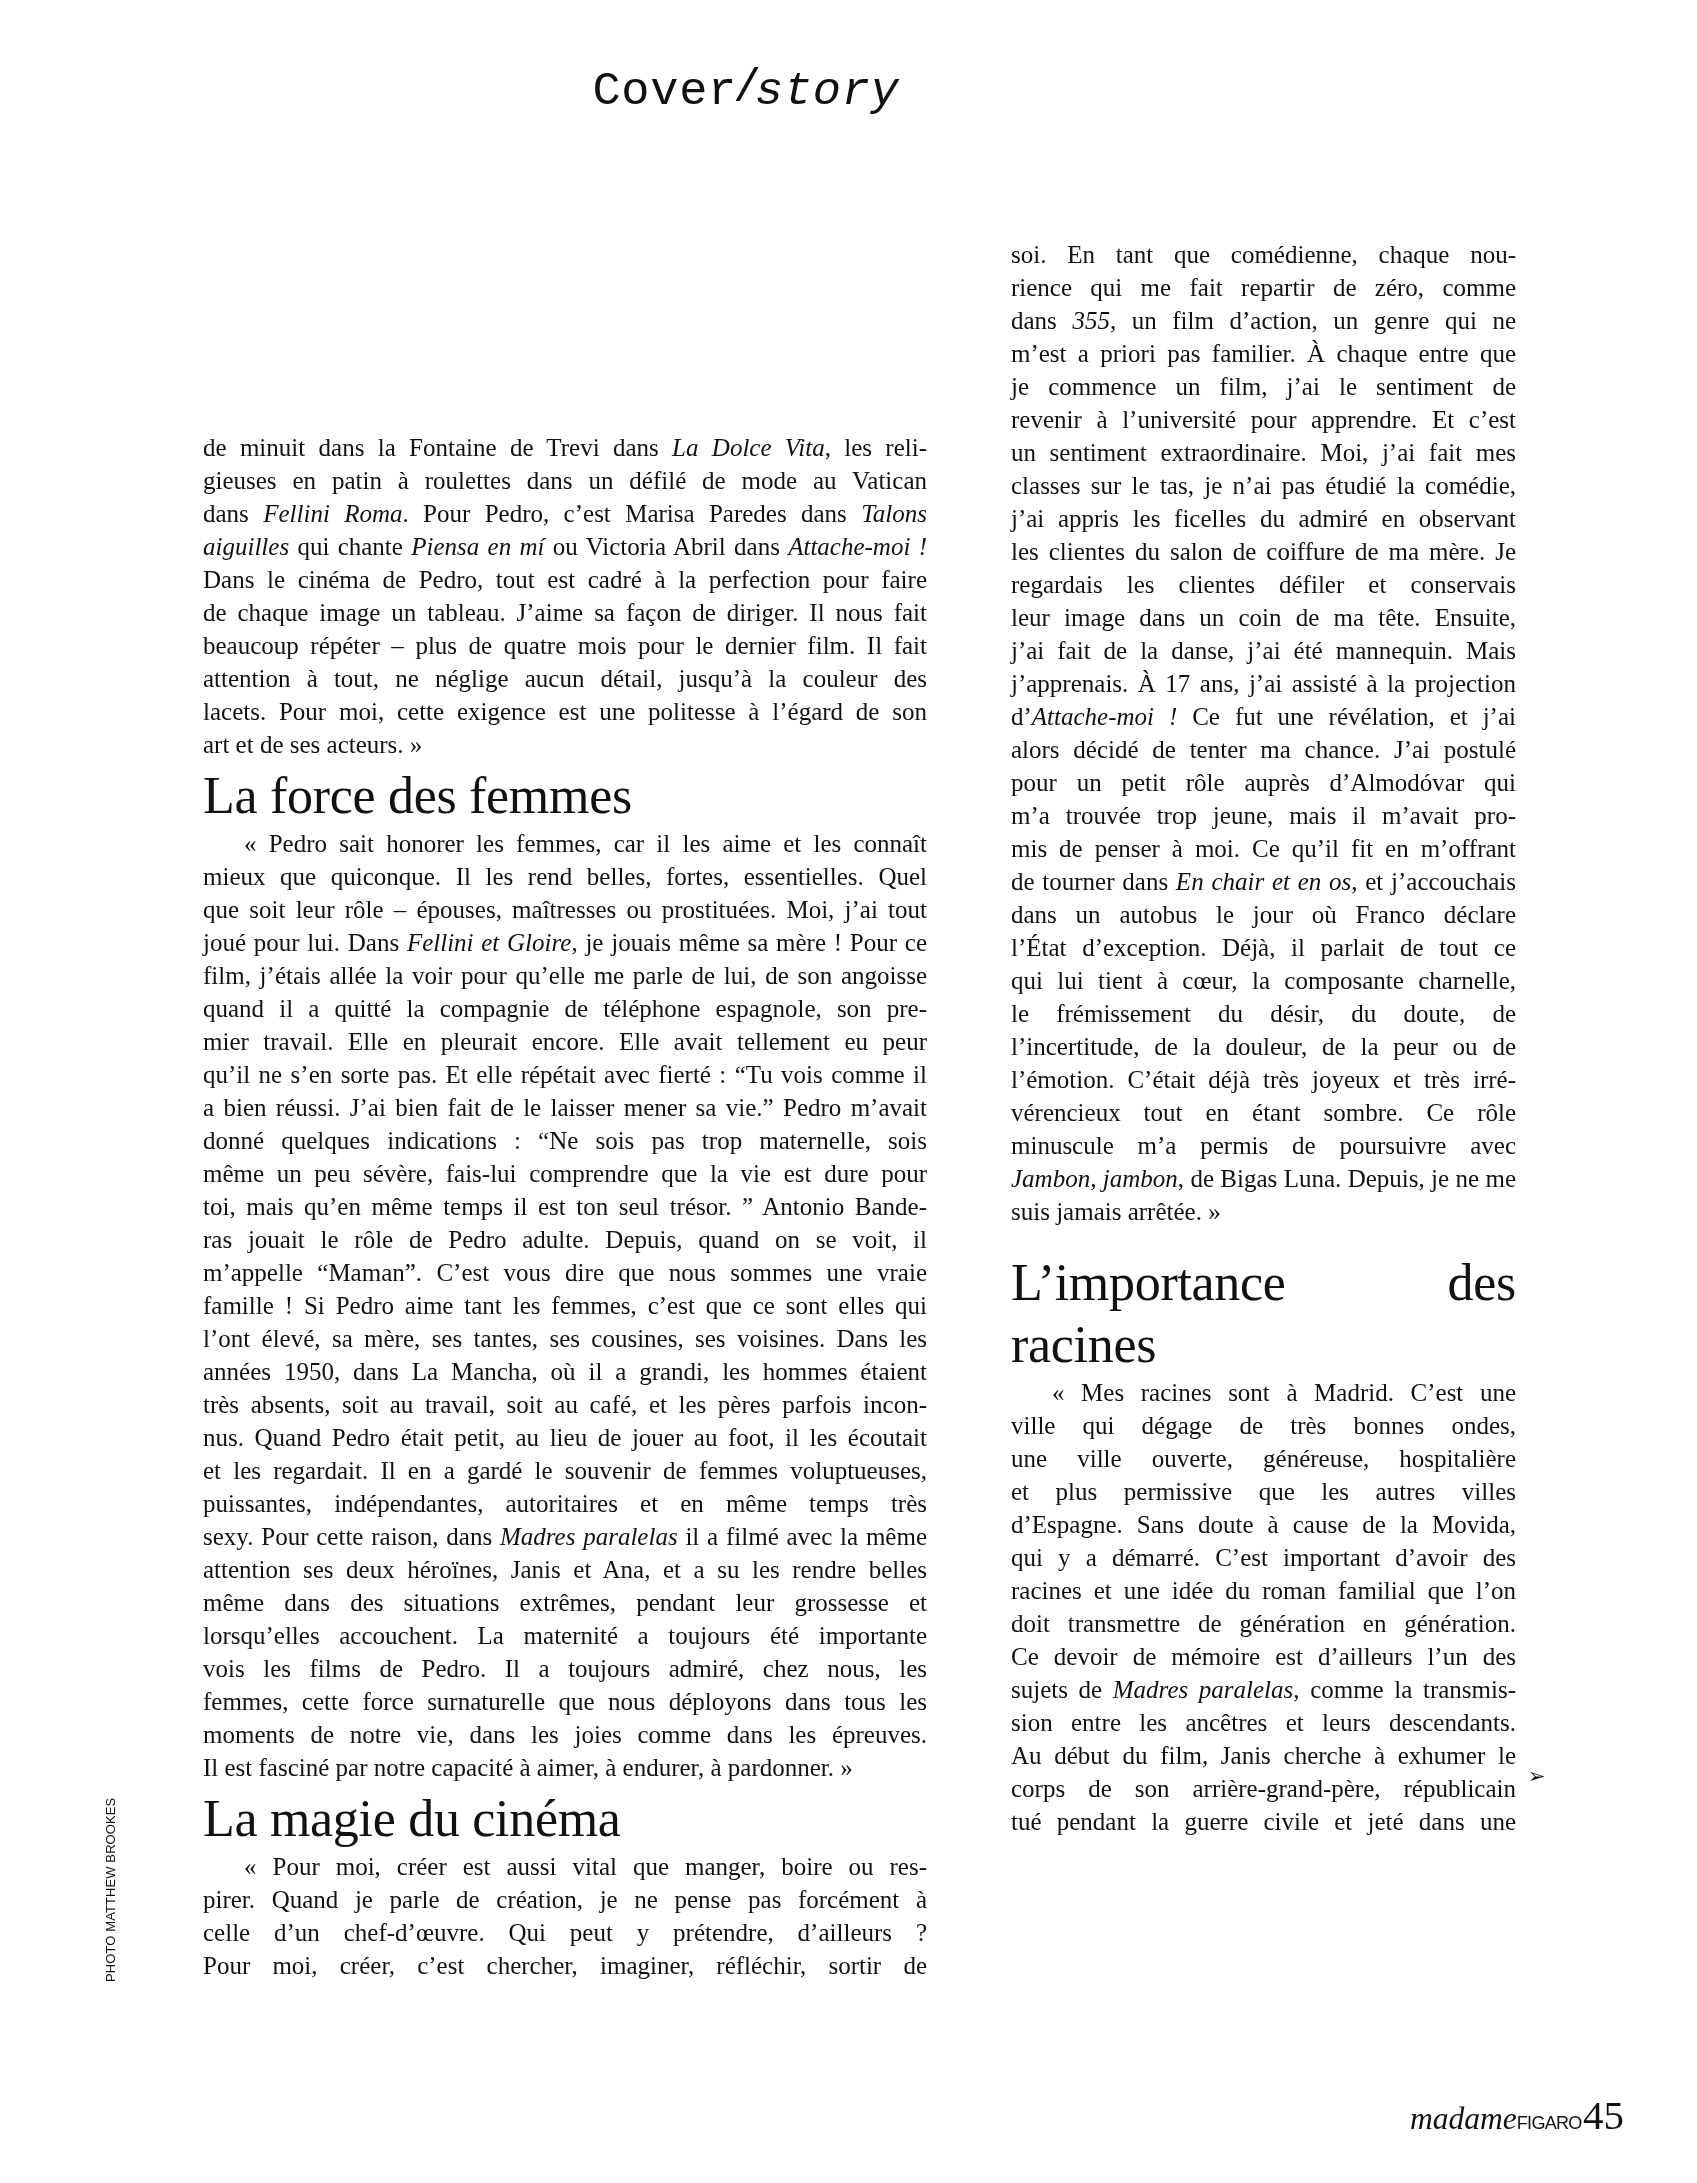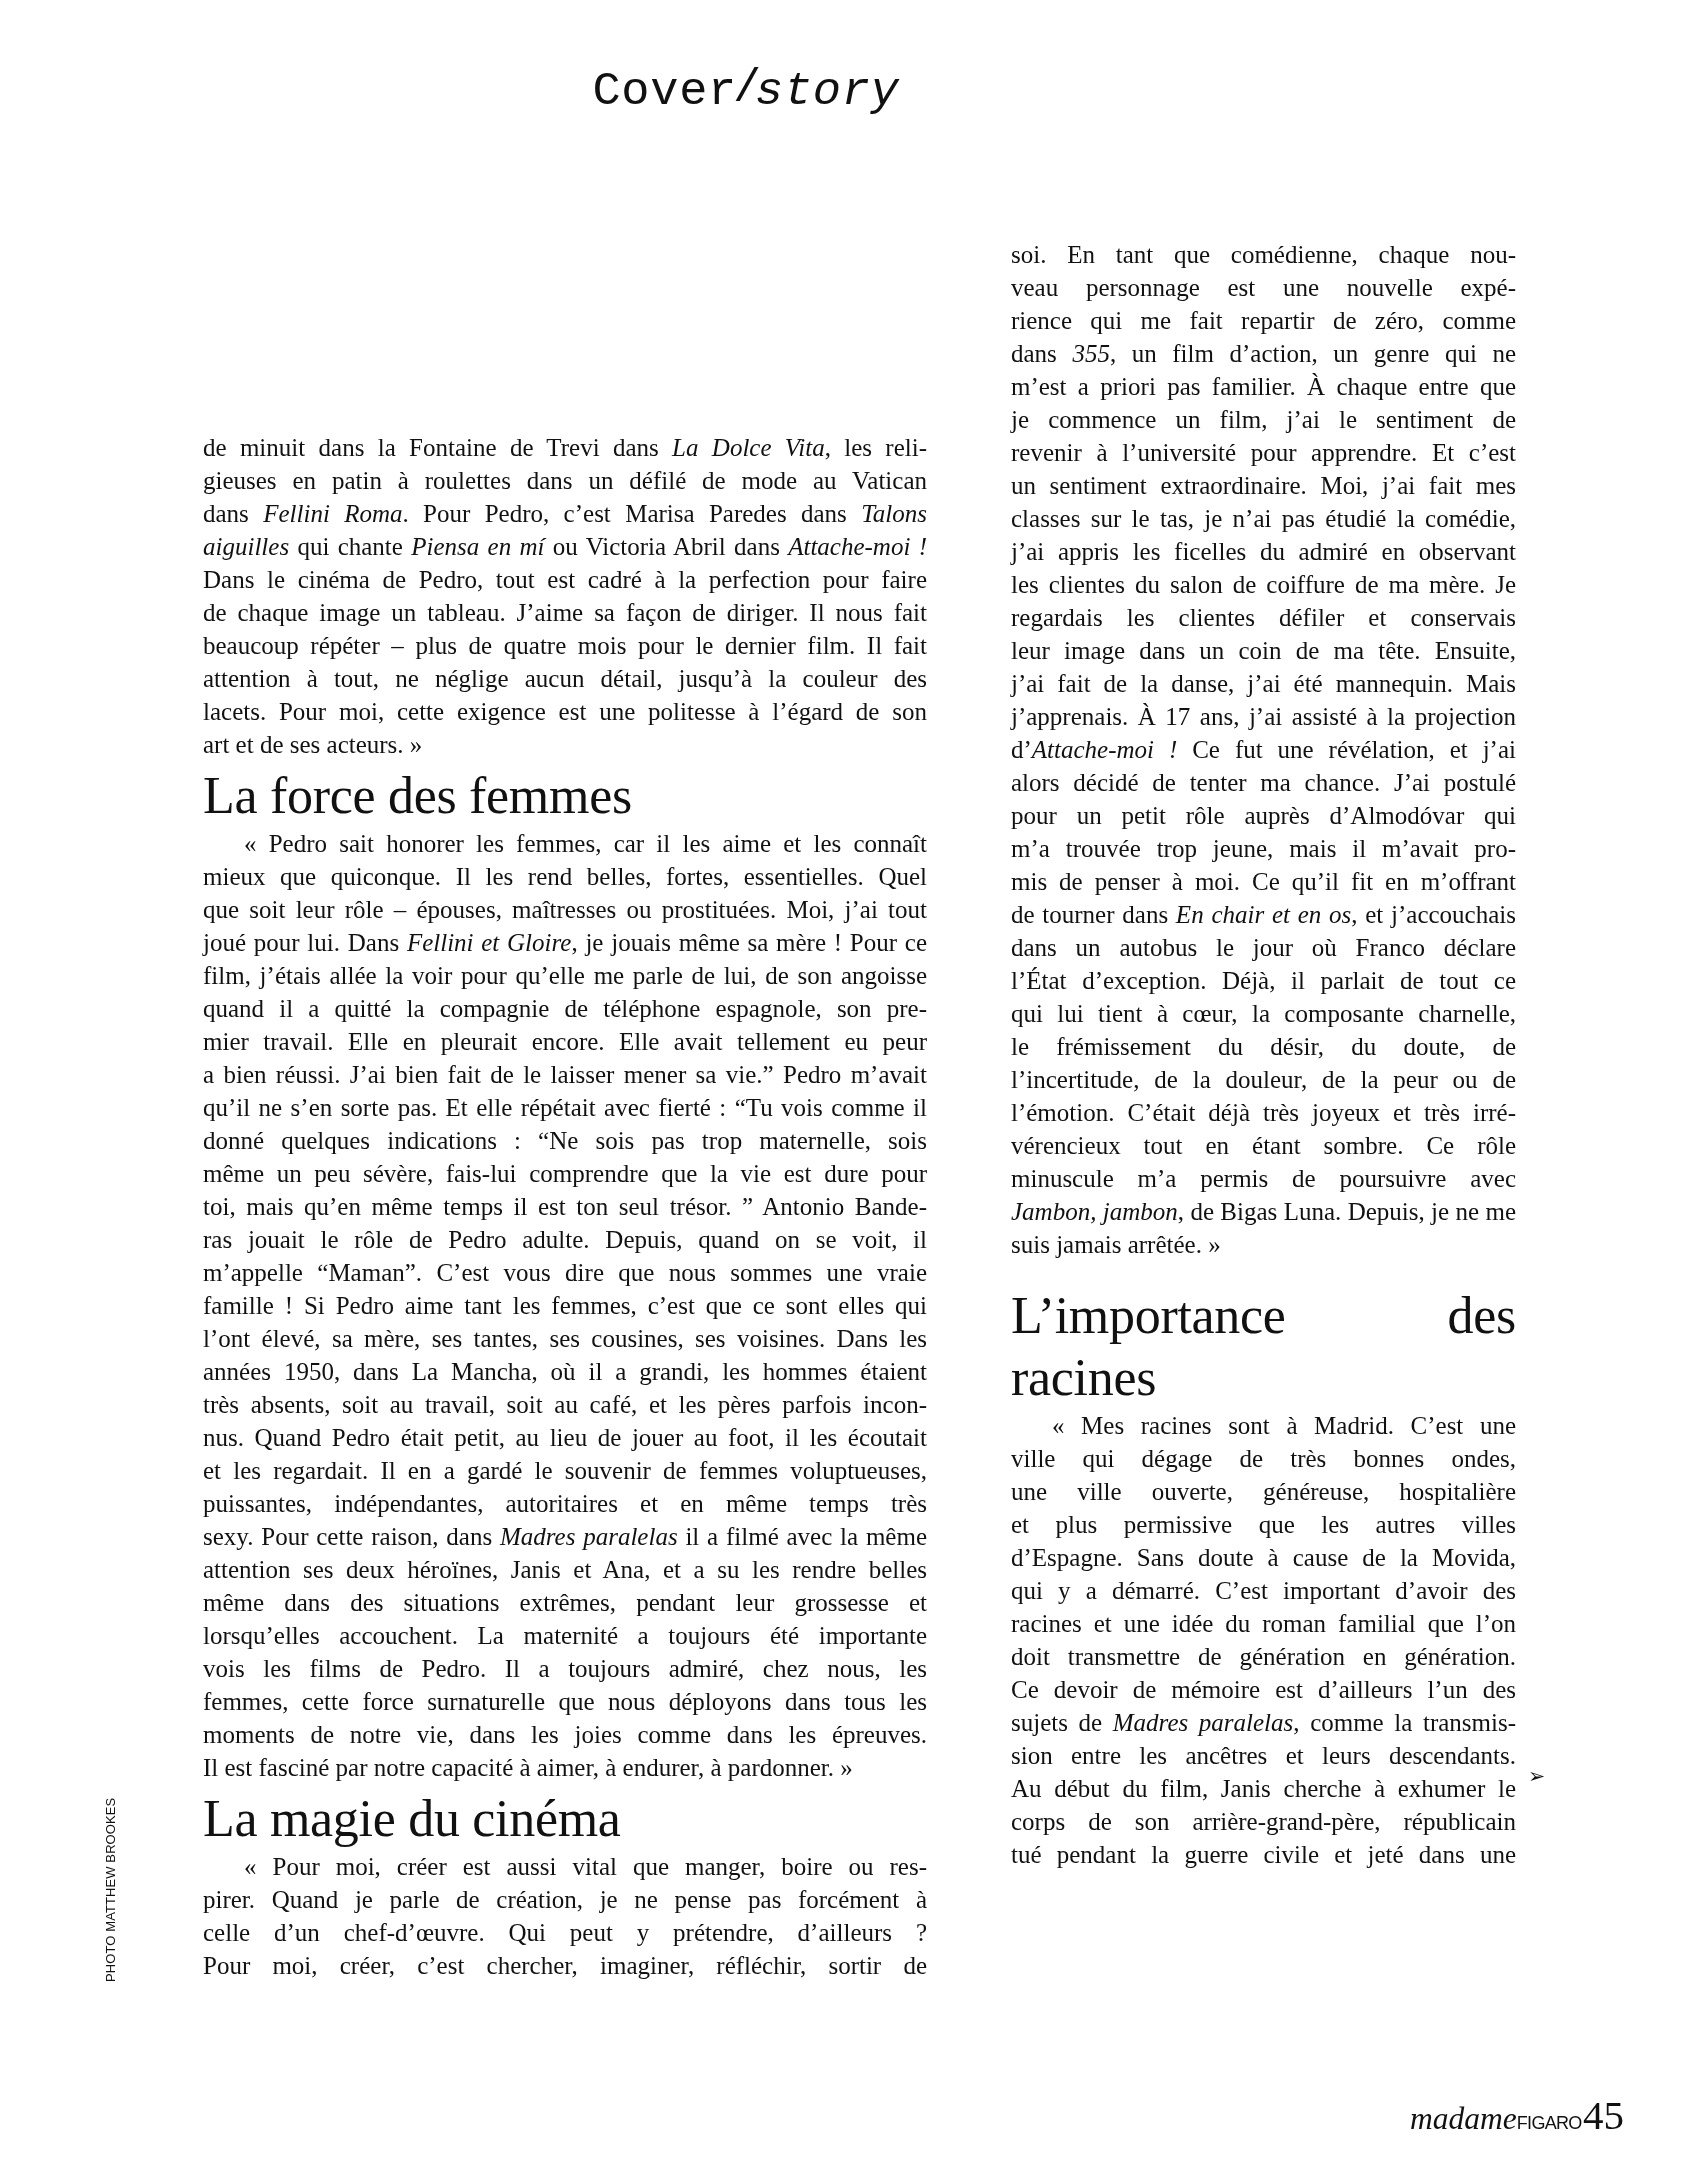--- a/index.html
+++ b/index.html
@@ -59,22 +59,22 @@
     </div>
   <h2 class="sub">La force des femmes</h2>
   <div>
       <span class="line indent">« Pedro sait honorer les femmes, car il les aime et les connaît</span>
       <span class="line">mieux que quiconque. Il les rend belles, fortes, essentielles. Quel</span>
       <span class="line">que soit leur rôle – épouses, maîtresses ou prostituées. Moi, j’ai tout</span>
       <span class="line">joué pour lui. Dans <i>Fellini et Gloire</i>, je jouais même sa mère ! Pour ce</span>
       <span class="line">film, j’étais allée la voir pour qu’elle me parle de lui, de son angoisse</span>
       <span class="line">quand il a quitté la compagnie de téléphone espagnole, son pre-</span>
       <span class="line">mier travail. Elle en pleurait encore. Elle avait tellement eu peur</span>
+      <span class="line">qu’il ne s’en sorte pas. Et elle répétait avec fierté : “Tu vois comme il</span>
       <span class="line">a bien réussi. J’ai bien fait de le laisser mener sa vie.” Pedro m’avait</span>
-      <span class="line">qu’il ne s’en sorte pas. Et elle répétait avec fierté : “Tu vois comme il</span>
       <span class="line">donné quelques indications : “Ne sois pas trop maternelle, sois</span>
       <span class="line">même un peu sévère, fais-lui comprendre que la vie est dure pour</span>
       <span class="line">toi, mais qu’en même temps il est ton seul trésor. ” Antonio Bande-</span>
       <span class="line">ras jouait le rôle de Pedro adulte. Depuis, quand on se voit, il</span>
       <span class="line">m’appelle “Maman”. C’est vous dire que nous sommes une vraie</span>
       <span class="line">famille ! Si Pedro aime tant les femmes, c’est que ce sont elles qui</span>
       <span class="line">l’ont élevé, sa mère, ses tantes, ses cousines, ses voisines. Dans les</span>
       <span class="line">années 1950, dans La Mancha, où il a grandi, les hommes étaient</span>
       <span class="line">très absents, soit au travail, soit au café, et les pères parfois incon-</span>
       <span class="line">nus. Quand Pedro était petit, au lieu de jouer au foot, il les écoutait</span>
@@ -94,21 +94,20 @@
       <span class="line indent">« Pour moi, créer est aussi vital que manger, boire ou res-</span>
       <span class="line">pirer. Quand je parle de création, je ne pense pas forcément à</span>
       <span class="line">celle d’un chef-d’œuvre. Qui peut y prétendre, d’ailleurs ?</span>
       <span class="line">Pour moi, créer, c’est chercher, imaginer, réfléchir, sortir de</span>
     </div>
 </div>
 
 <div class="col col-right">
   <div>
       <span class="line">soi. En tant que comédienne, chaque nou-</span>
-      <span class="line">veau personnage est une nouvelle expé-</span>
       <span class="line">rience qui me fait repartir de zéro, comme</span>
       <span class="line">dans <i>355</i>, un film d’action, un genre qui ne</span>
       <span class="line">m’est a priori pas familier. À chaque entre que</span>
       <span class="line">je commence un film, j’ai le sentiment de</span>
       <span class="line">revenir à l’université pour apprendre. Et c’est</span>
       <span class="line">un sentiment extraordinaire. Moi, j’ai fait mes</span>
       <span class="line">classes sur le tas, je n’ai pas étudié la comédie,</span>
       <span class="line">j’ai appris les ficelles du admiré en observant</span>
       <span class="line">les clientes du salon de coiffure de ma mère. Je</span>
       <span class="line">regardais les clientes défiler et conservais</span>

